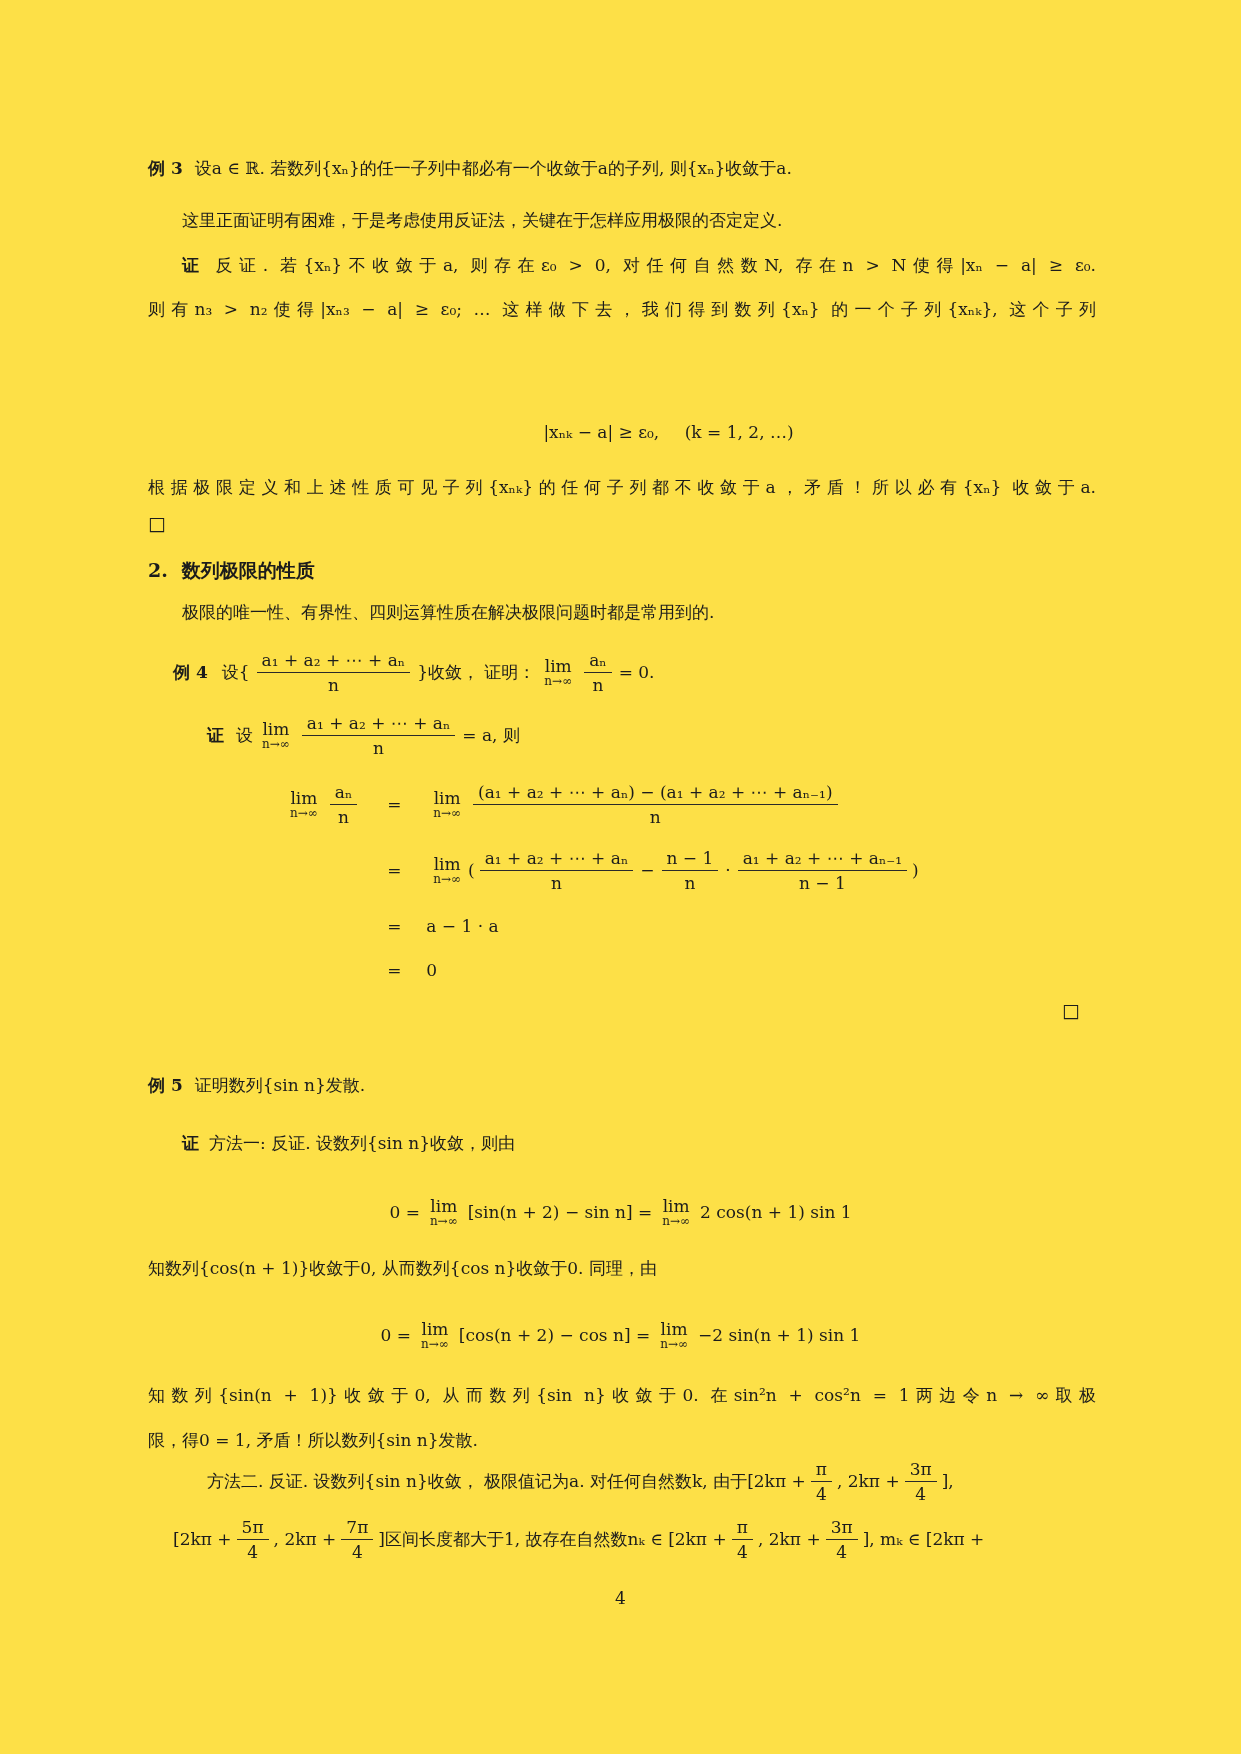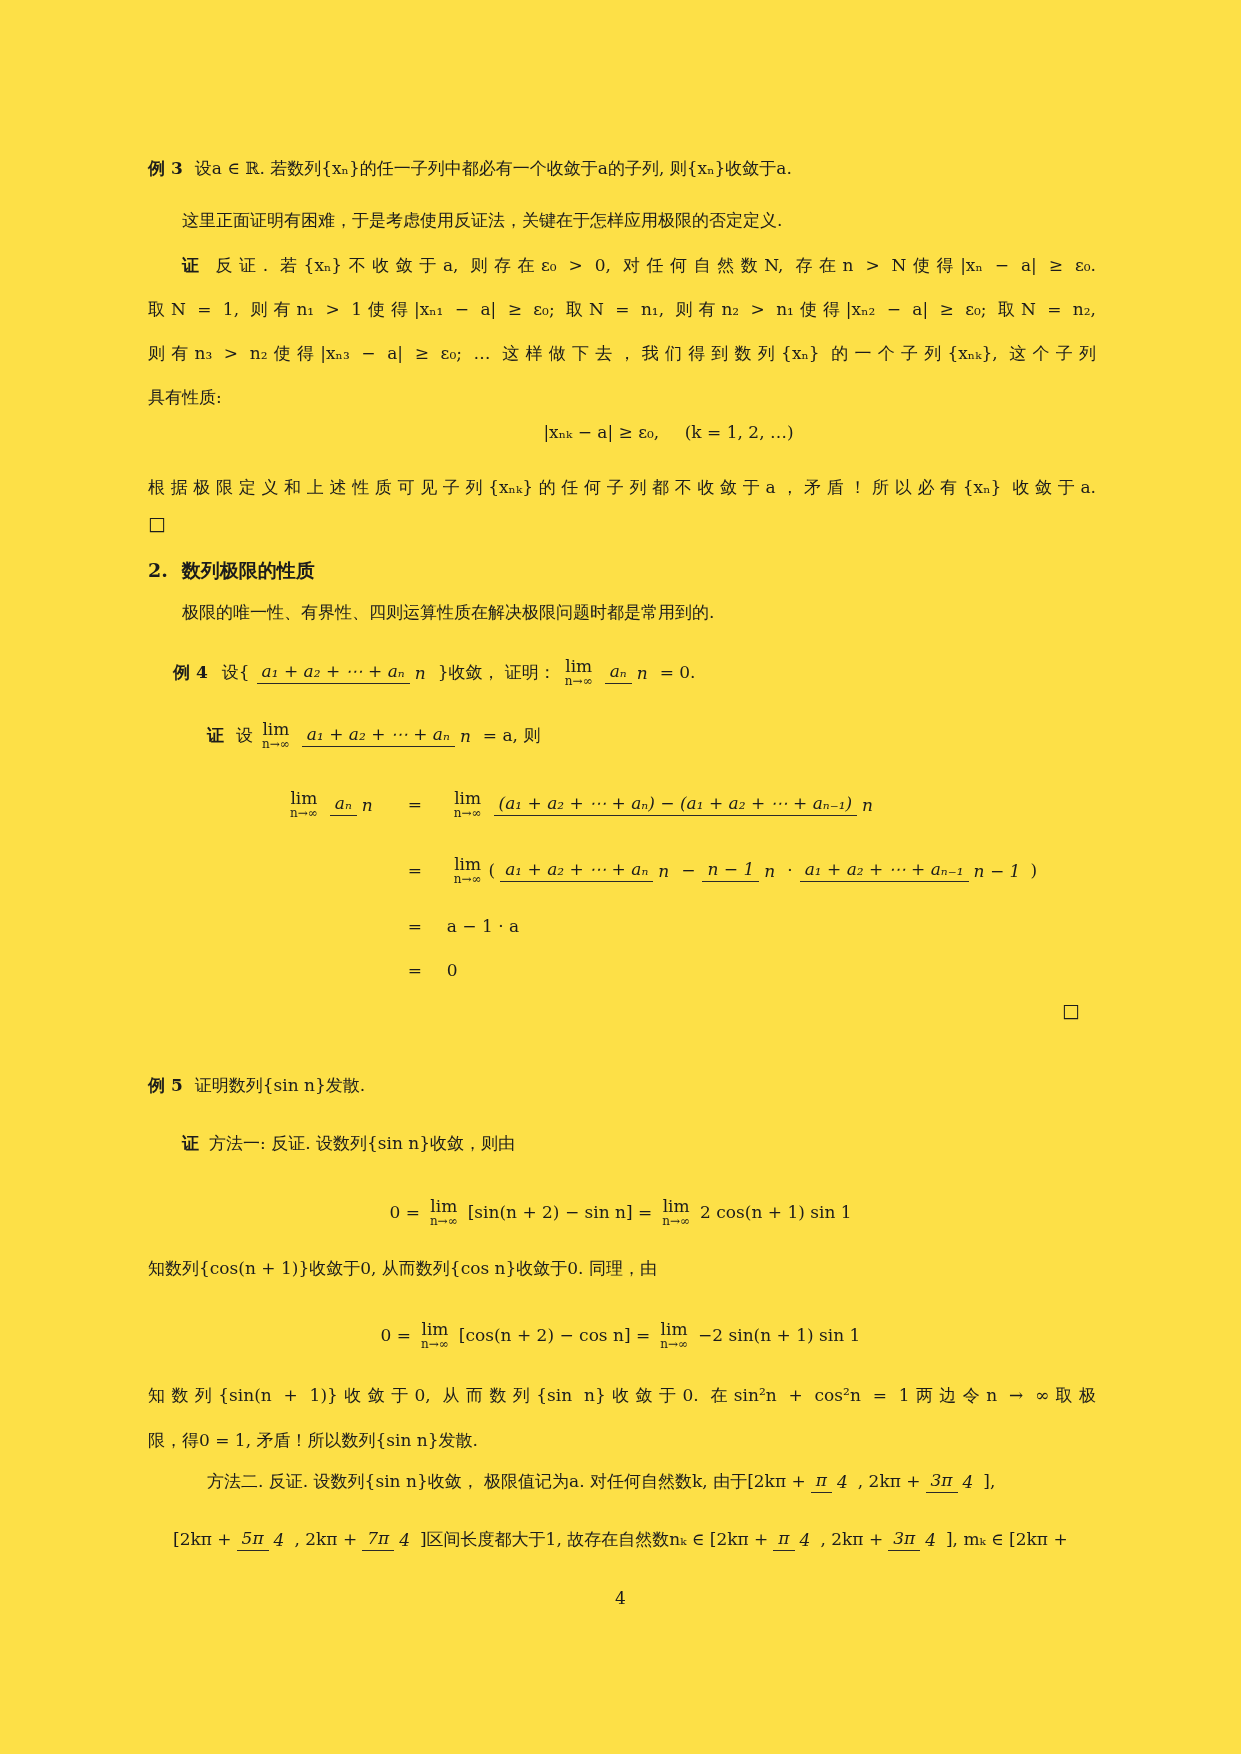--- a/index.html
+++ b/index.html
@@ -15,21 +15,21 @@
   }
   .blk{position:absolute;}
   .w{width:948px;}
   .line{line-height:30px;white-space:nowrap;}
   .lbl{font-weight:bold;margin-right:12px;}
   .plbl{font-weight:bold;margin-right:10px;}
   .jl{text-align:justify;text-align-last:justify;}
   .para{line-height:44px;}
   .para .pl{display:block;}
   .center{left:0;width:1241px;text-align:center;}
-  .frac{display:inline-flex;flex-direction:row;align-items:center;vertical-align:middle;margin:0 5px;font-style:italic;}
+  .frac{display:inline-flex;flex-direction:column;align-items:center;vertical-align:middle;margin:0 5px;}
   .frac .num{display:block;line-height:22px;padding:0 5px 1px 5px;border-bottom:1px solid #2a2a2a;}
   .frac .den{display:block;line-height:22px;padding:1px 5px 0 5px;}
   .lim{display:inline-flex;flex-direction:column;align-items:center;margin:0 7px;}
   .lim .lw{line-height:18px;}
   .lim .ls{font-size:12px;line-height:13px;}
   .seg{margin:0 2px;}
   .eqgrid{
     display:grid;
     grid-template-columns:auto 64px auto;
     grid-template-rows:64px 68px 44px 44px;
@@ -53,23 +53,21 @@
   <div class="blk line w" style="left:148px;top:153px;">
     <span class="lbl">例 3</span><span>设a ∈ ℝ. 若数列{xₙ}的任一子列中都必有一个收敛于a的子列, 则{xₙ}收敛于a.</span>
   </div>
 
   <div class="blk line" style="left:182px;top:205px;width:914px;">
     <span>这里正面证明有困难，于是考虑使用反证法，关键在于怎样应用极限的否定定义.</span>
   </div>
 
   <div class="blk para w" style="left:148px;top:243px;">
     <span class="pl jl" style="margin-left:34px;width:914px;"><span class="plbl">证</span><span>反证. 若{xₙ}不收敛于a, 则存在ε₀ &gt; 0, 对任何自然数N, 存在n &gt; N使得|xₙ − a| ≥ ε₀.</span></span>
-    <span class="pl jl">取N = 1, 则有n₁ &gt; 1使得|xₙ₁ − a| ≥ ε₀; 取N = n₁, 则有n₂ &gt; n₁使得|xₙ₂ − a| ≥ ε₀; 取N = n₂,</span>
     <span class="pl jl">则有n₃ &gt; n₂使得|xₙ₃ − a| ≥ ε₀; … 这样做下去，我们得到数列{xₙ} 的一个子列{xₙₖ}, 这个子列</span>
-    <span class="pl">具有性质:</span>
   </div>
 
   <div class="blk line center" style="top:417px;padding-left:48px;">
     <span>|xₙₖ − a| ≥ ε₀,  (k = 1, 2, …)</span>
   </div>
 
   <div class="blk line w jl" style="left:148px;top:472px;">
     <span>根据极限定义和上述性质可见子列{xₙₖ}的任何子列都不收敛于a，矛盾！所以必有{xₙ} 收敛于a.</span>
   </div>
 

